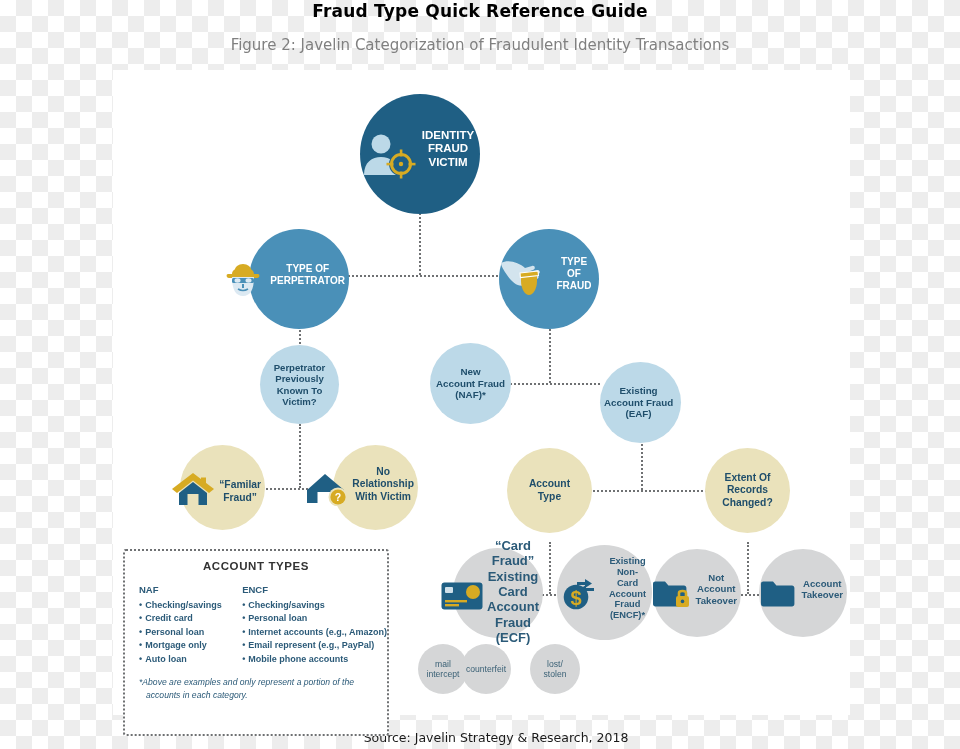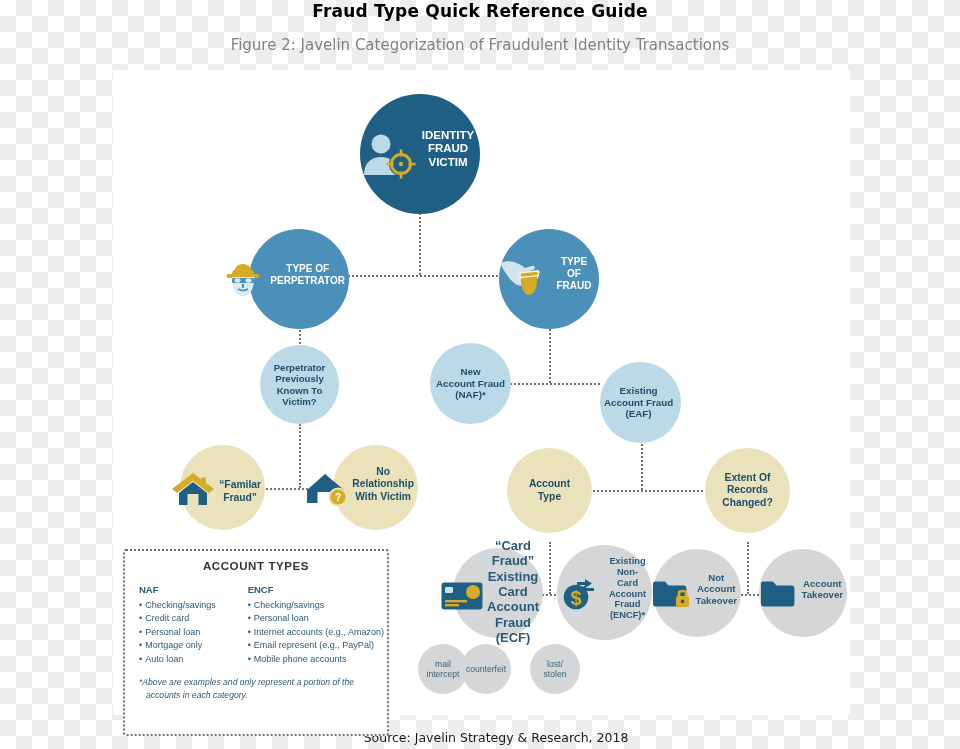--- a/index.html
+++ b/index.html
@@ -129,20 +129,21 @@
     font-size: 9.5px;
     font-weight: bold;
     color: #2b5a78;
   }
   .legend-col ul { margin: 0; padding: 0; list-style: none; }
   .legend-col li {
     font-size: 9px;
     color: #2b5a78;
     line-height: 13.4px;
     white-space: nowrap;
+    font-weight: bold;
   }
   .legend-col li:before { content: "\2022"; margin-right: 3px; }
   .legend-note {
     margin: 10px 14px 0 14px;
     font-size: 8.6px;
     font-style: italic;
     color: #2b5a78;
     line-height: 12.5px;
   }
   .legend-note .ind { display: block; padding-left: 7px; }

